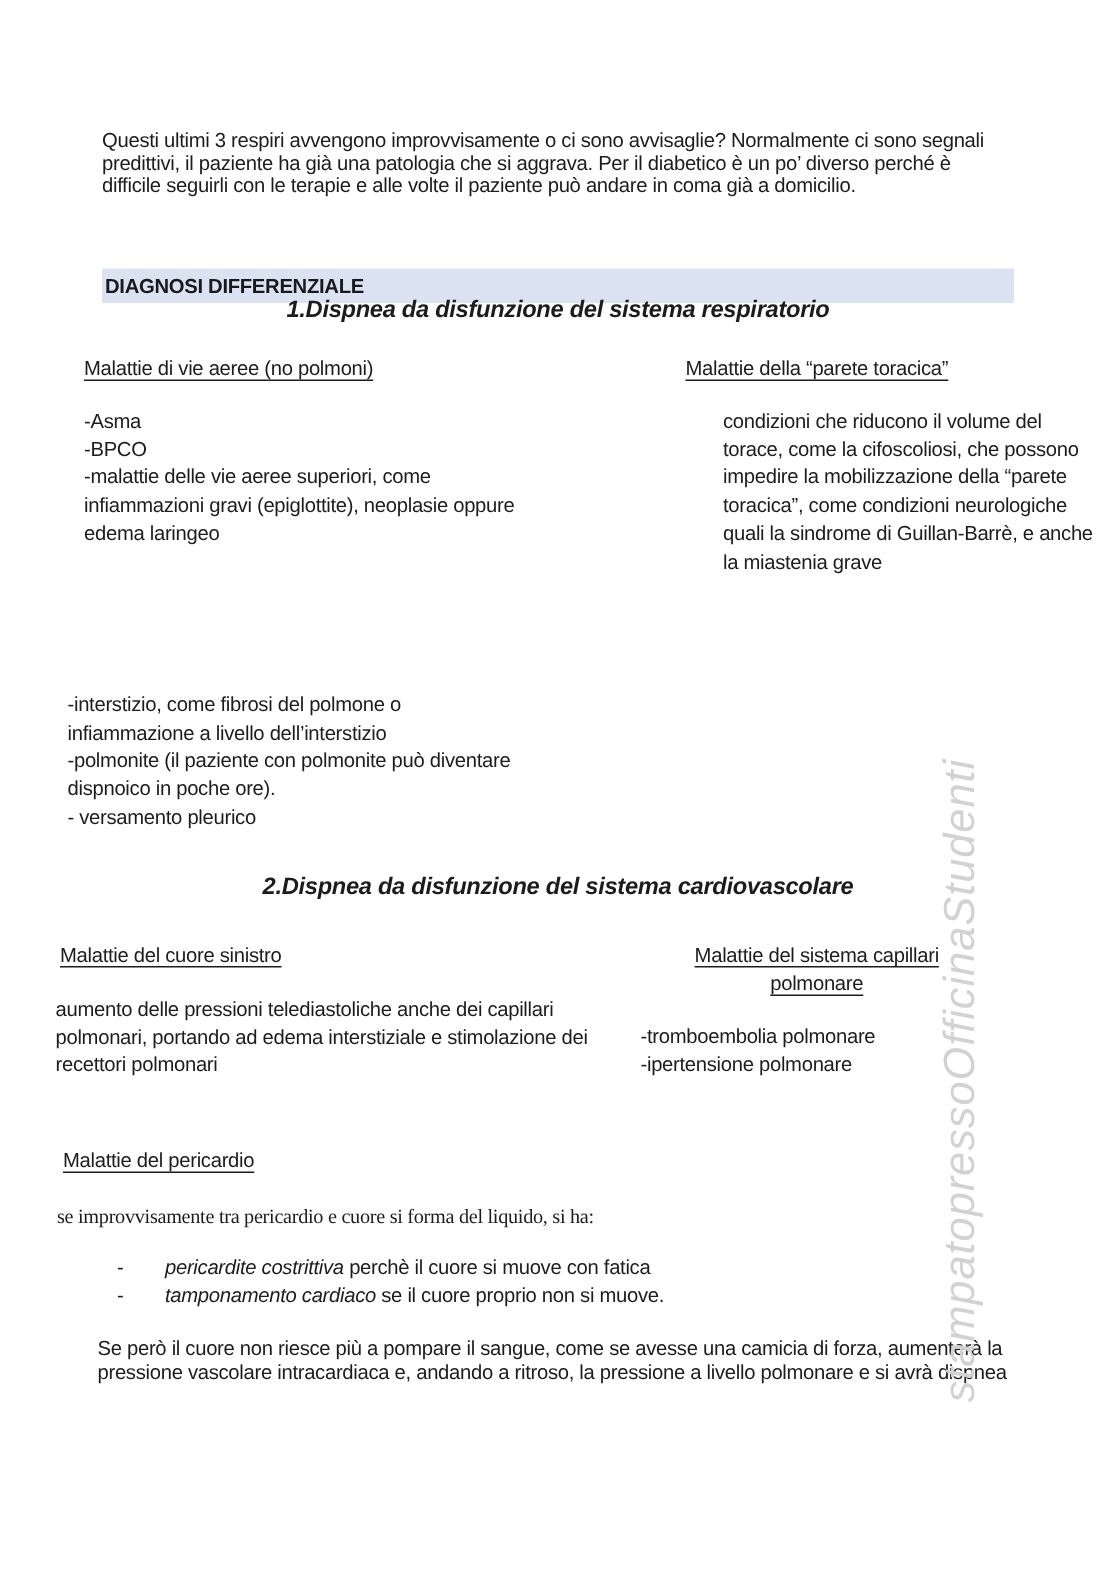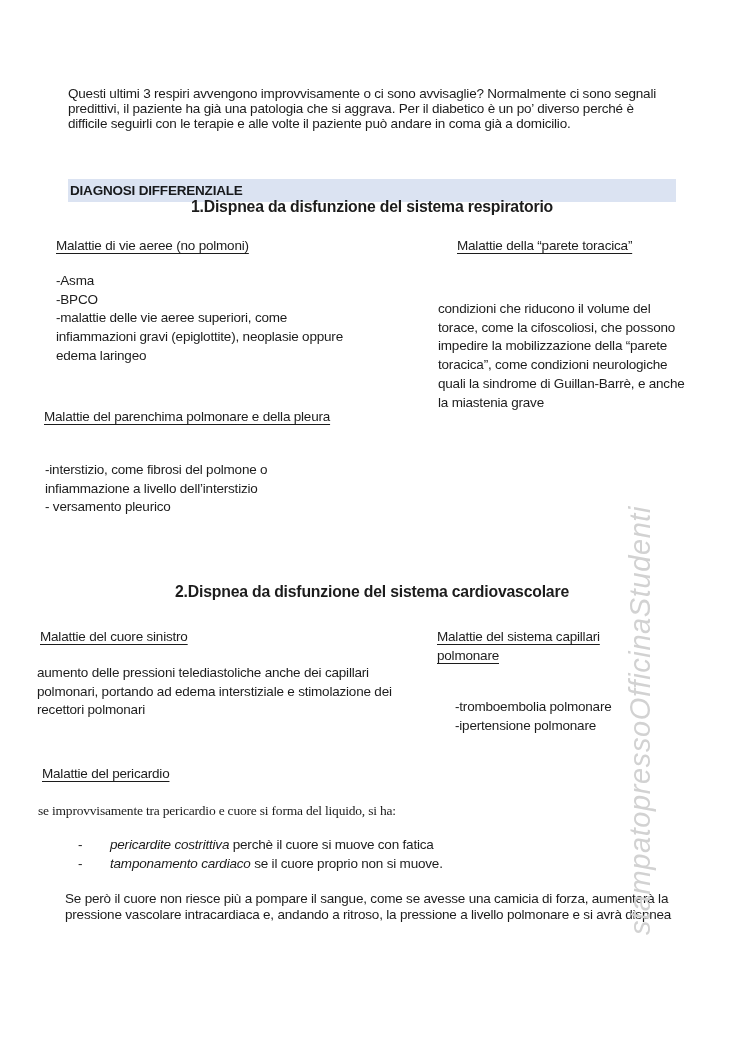--- a/index.html
+++ b/index.html
@@ -29,48 +29,50 @@
     font-weight: bold;
     line-height: 23px;
     padding-left: 2px;
     color: #17191c;
     margin-top: 20px;
   }
   .sec-title {
     left: 68px; width: 608px;
     text-align: center;
     font-weight: bold;
+    font-style: italic;
     line-height: 19px;
   }
   .sec1-title { top: 197px; }
   .sec2-title { top: 582px; }
 
   .col-heading {
     text-decoration: underline;
     text-underline-offset: 3px;
     line-height: 19px;
+    text-align: center;
   }
   .s1-left-heading  { left: 56px;  top: 236px; }
   .s1-right-heading { left: 457px; top: 236px; }
 
   .body-block { line-height: 18.7px; }
 
   .s1-left-list  { left: 56px;  top: 272px; width: 300px; }
-  .s1-right-body { left: 438px; top: 272px; width: 250px; margin-top: 28px; }
+  .s1-right-body { left: 482px; top: 272px; width: 250px; }
 
   .parenchyma-heading {
     left: 31px; top: 407px; width: 312px;
     text-indent: 13px;
   }
   .parenchyma-list { left: 45px; top: 461px; width: 310px; }
 
   .s2-left-heading  { left: 40px;  top: 627px; }
   .s2-right-heading { left: 437px; top: 627px; width: 215px; }
   .s2-left-body  { left: 37px;  top: 664px; width: 356px; }
-  .s2-right-list { left: 455px; top: 682px; width: 230px; margin-top: 16px; }
+  .s2-right-list { left: 427px; top: 682px; width: 230px; }
 
   .pericardium-heading { left: 42px; top: 764px; }
   .pericardium-intro   { left: 38px; top: 801px; width: 560px; line-height: 19px; font-family: Liberation Serif, serif; }
 
   .bullet-list { left: 78px; top: 836px; width: 560px; }
   .bullet-row { display: flex; line-height: 18.7px; }
   .bullet-marker { width: 32px; flex: 0 0 32px; }
   .bullet-italic { font-style: italic; }
 
   .closing { left: 65px; top: 891px; width: 615px; line-height: 16px; }
@@ -102,24 +104,24 @@
   <div class="abs col-heading s1-right-heading">Malattie della “parete toracica”</div>
 
   <div class="abs body-block s1-left-list">
     <div>-Asma</div>
     <div>-BPCO</div>
     <div>-malattie delle vie aeree superiori, come infiammazioni gravi (epiglottite), neoplasie oppure edema laringeo</div>
   </div>
 
   <div class="abs body-block s1-right-body">condizioni che riducono il volume del torace, come la cifoscoliosi, che possono impedire la mobilizzazione della “parete toracica”, come condizioni neurologiche quali la sindrome di Guillan-Barrè, e anche la miastenia grave</div>
 
-  <div class="abs col-heading parenchyma-heading">Malattie del parenchima polmonare e della pleura</div>
 
   <div class="abs body-block parenchyma-list">
     <div>-interstizio, come fibrosi del polmone o infiammazione a livello dell’interstizio</div>
+    <div>-polmonite (il paziente con polmonite può diventare dispnoico in poche ore).</div>
     <div>- versamento pleurico</div>
   </div>
 
   <h3 class="abs sec-title sec2-title">2.Dispnea da disfunzione del sistema cardiovascolare</h3>
 
   <div class="abs col-heading s2-left-heading">Malattie del cuore sinistro</div>
 
   <div class="abs col-heading s2-right-heading">Malattie del sistema capillari polmonare</div>
 
   <div class="abs body-block s2-left-body">aumento delle pressioni telediastoliche anche dei capillari polmonari, portando ad edema interstiziale e stimolazione dei recettori polmonari</div>

